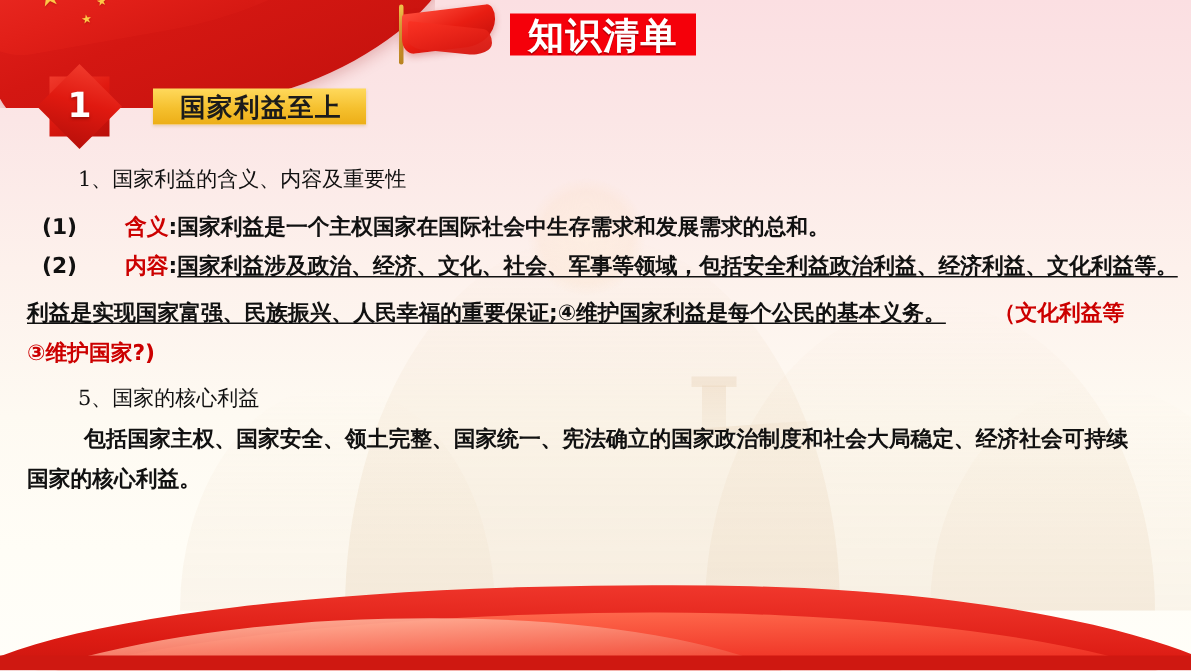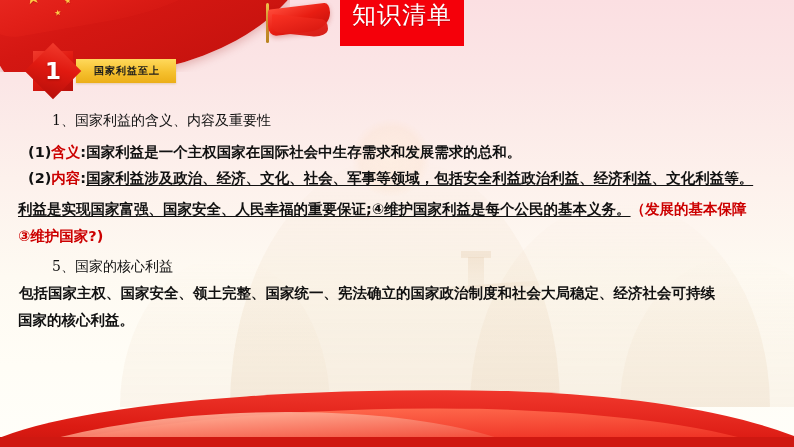--- a/index.html
+++ b/index.html
@@ -98,22 +98,22 @@
     transform:skewY(-7deg);
     box-shadow:0 2px 5px rgba(170,25,20,.3);
   }
   .title-flag .cloth2{
     position:absolute;left:10px;top:14px;width:56px;height:18px;
     background:linear-gradient(160deg,#fa3223,#d1120c);
     border-radius:2px 8px 40% 20% / 2px 12px 70% 50%;
     transform:skewY(6deg);opacity:.95;
   }
   .title-badge{
-    background:#f5000a;color:#fff;font-weight:normal;font-size:24px;
-    letter-spacing:1px;padding:3px 12px 18px 12px;line-height:1.05;
+    background:#f5000a;color:#fff;font-weight:bold;font-size:24px;
+    letter-spacing:1px;padding:3px 12px 0 12px;line-height:1.05;
     text-shadow:0 1px 0 rgba(0,0,0,.25);
     font-family:"DejaVu Sans","Liberation Sans",sans-serif;
   }
 
   
   .sec{position:absolute;left:30px;top:48px;height:46px;display:flex;align-items:center;}
   .burst{
     position:relative;width:46px;height:46px;display:flex;align-items:center;justify-content:center;
   }
   .burst .s1,.burst .s2{
@@ -121,42 +121,42 @@
     background:linear-gradient(150deg,#f03a2c 0%,#e01910 45%,#b80f0a 100%);
   }
   .burst .s1{transform:rotate(0deg);}
   .burst .s2{transform:rotate(45deg);}
   .burst .num{
     position:relative;z-index:3;color:#fff;font-weight:bold;font-size:23px;line-height:1;
     text-shadow:0 1px 2px rgba(120,10,8,.6);
     font-family:"DejaVu Sans","Liberation Sans",sans-serif;
   }
   .sec-banner{
-    margin-left:0;height:24px;display:flex;align-items:center;
+    margin-left:26px;height:24px;display:flex;align-items:center;
     padding:0 16px 0 18px;
     background:linear-gradient(180deg,#ffd95c 0%,#f5c02e 55%,#ecae17 100%);
-    color:#1b1b1b;font-weight:bold;font-size:10px;letter-spacing:1px;
+    color:#1b1b1b;font-weight:bold;font-size:17px;letter-spacing:1px;
     font-family:"DejaVu Sans","Liberation Sans",sans-serif;
     box-shadow:0 1px 2px rgba(160,120,20,.25);
   }
 
   
   .body{position:absolute;left:0;top:110px;width:650px;}
   .ln{
     font-size:14.5px;line-height:1.42;color:#111;
     padding:1px 18px 1px 28px;white-space:nowrap;
   }
   .ln.serif{
     font-family:"DejaVu Serif","Liberation Serif",serif;
     font-size:14px;padding-left:52px;font-weight:normal;
   }
   .ln.bold{font-weight:bold;font-family:"DejaVu Sans","Liberation Sans",sans-serif;}
   .ln.wrapline{padding-left:18px;}
-  .ln.indent{padding-left:19px;}
-  .red{color:#cc0000;}
+  .ln.indent{padding-left:56px;}
+  .red{color:#cc0000;padding-left:32px;}
   .u{text-decoration:underline;text-underline-offset:2px;}
   .gap{height:9px;}
   .gap-s{height:4px;}
 </style>
 </head>
 <body>
 
 <div class="slide">
 
   <div class="watermark">
@@ -213,21 +213,21 @@
     <div class="ln bold">
       <span>(2)</span><span class="red">内容</span><span>:</span><span class="u">国家利益涉及政治、经济、文化、社会、军事等领域，包括安全利益政治利益、经济利益、文化利益等。</span>
     </div>
 
     <div class="gap-s"></div>
 
 
     <div class="gap-s"></div>
 
     <div class="ln bold wrapline">
-      <span class="u">利益是实现国家富强、国家安全、人民幸福的重要保证;④维护国家利益是每个公民的基本义务。</span><span class="red">（发展的基本保障</span>
+      <span class="u">利益是实现国家富强、民族振兴、人民幸福的重要保证;④维护国家利益是每个公民的基本义务。</span><span class="red">（文化利益等</span>
     </div>
 
     <div class="gap-s"></div>
 
     <div class="ln bold wrapline red">③维护国家?)</div>
 
     <div class="gap"></div>
 
     <div class="ln serif">5、国家的核心利益</div>
 

